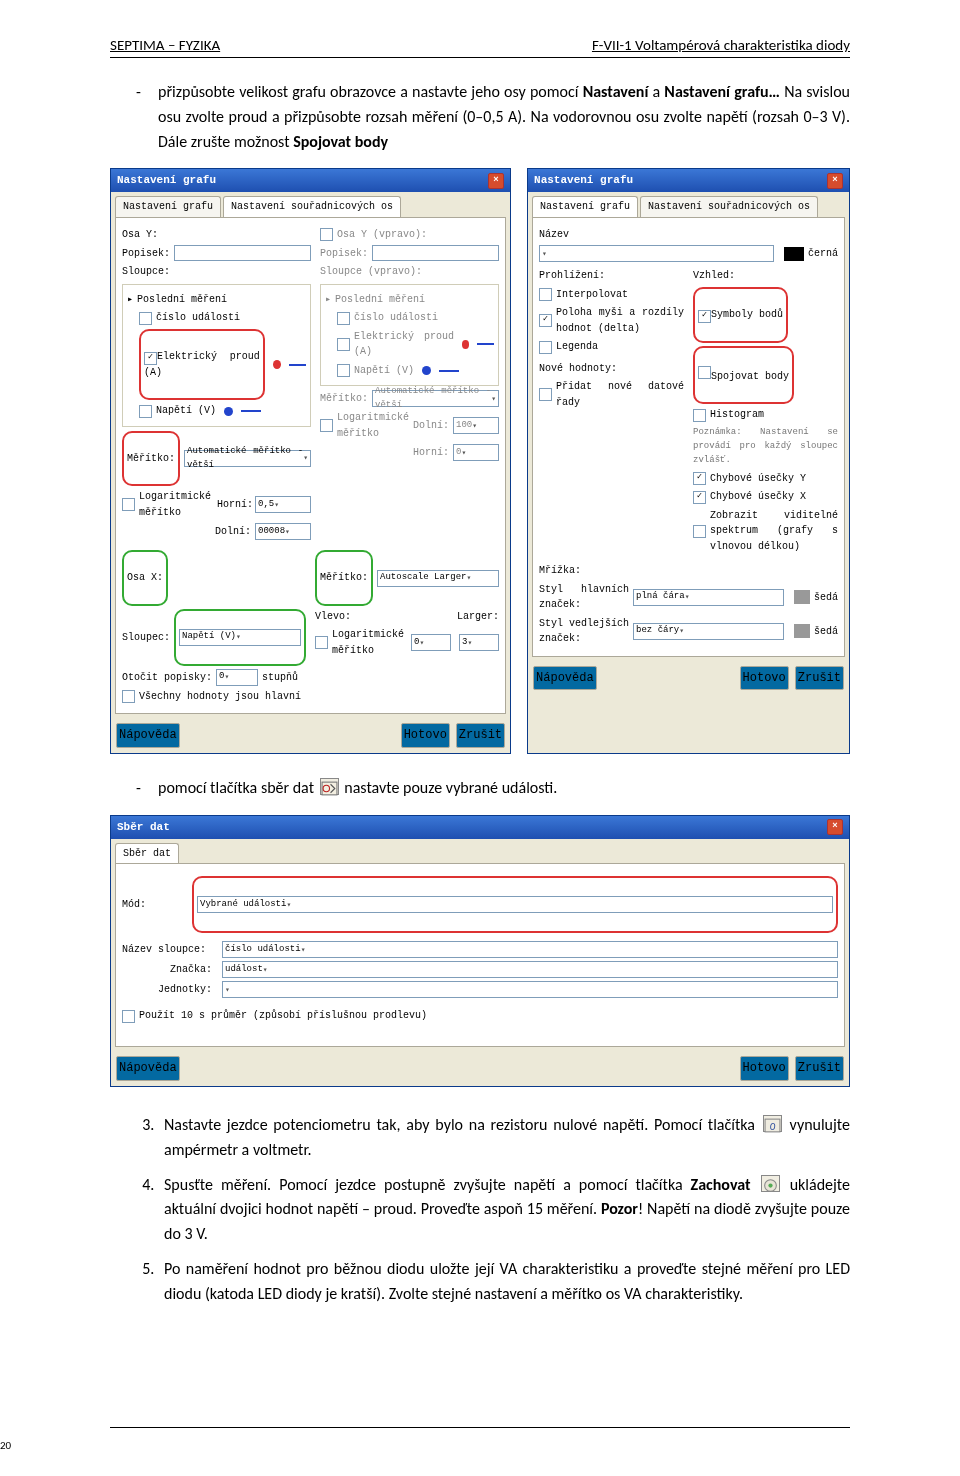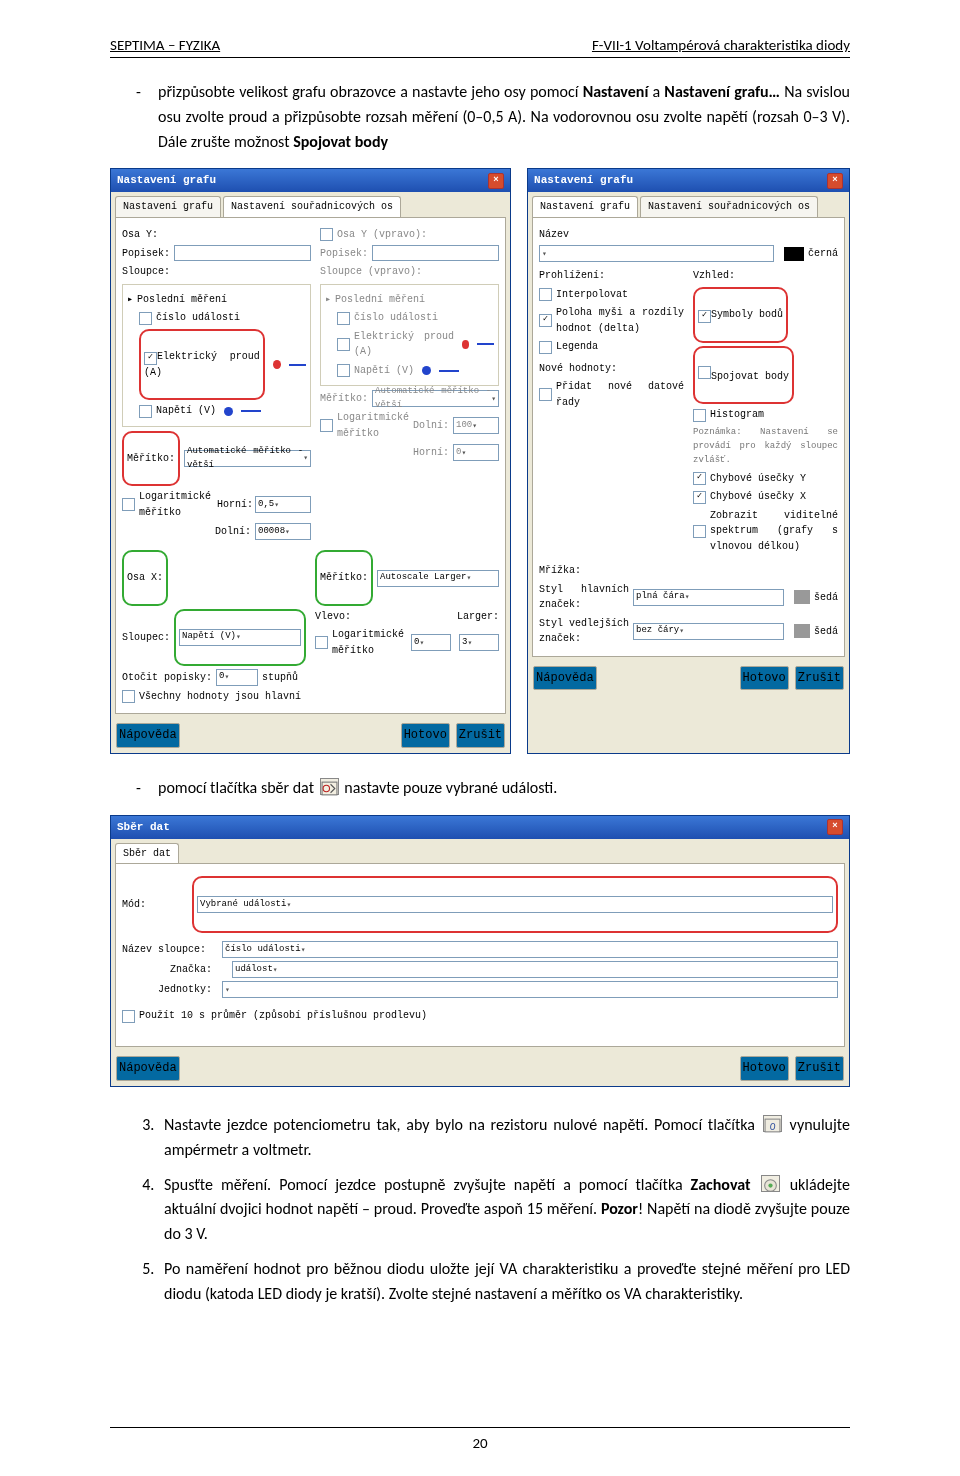--- a/index.html
+++ b/index.html
@@ -36,21 +36,21 @@
 .dot{width:9px;height:9px;border-radius:50%;display:inline-block;margin-left:4px}
 .dot.red{background:#d33}
 .dot.blue{background:#24c}
 .line{width:20px;height:2px;display:inline-block;background:#24c;margin-left:4px}
 .buttons{display:flex;justify-content:flex-end;gap:6px;padding:5px}
 .btn{border:1px solid #aca899;background:#0369a1;padding:2px 2px;font-size:12px;border-radius:2px}
 .ring{border:2px solid #d33;border-radius:10px;padding:18px 3px;display:inline-block}
 .ring.green{border-color:#3a3}
 .inline-icon{display:inline-block;width:17px;height:15px;vertical-align:-3px;border:1px solid #888;background:#f1eee2;position:relative;margin:0 2px}
 .inline-icon svg{width:100%;height:100%}
-.pagenum{position:absolute;bottom:24px;left:0;right:0;text-align:center;font-size:15px}
+.pagenum{position:absolute;bottom:24px;left:0;right:0;text-align:left;font-size:11px}
 .footer-line{position:absolute;bottom:48px;left:110px;right:110px;border-top:1px solid #000}
 .gray{color:#888}
 .minw{min-width:34px}
 </style>
 </head>
 <body>
 
 <div class="page">
   <div class="header">
     <u>SEPTIMA – FYZIKA</u>
@@ -371,21 +371,21 @@
                 </div>
               </span>
             </div>
           <div class="fr" style="margin-top:8px">
               <span style="width:90px;text-align:left;margin-right:6px">Název sloupce:</span>
               <div class="sel">
                 <span>číslo události</span>
               </div>
             </div>
           <div class="fr">
-              <span style="width:90px;text-align:right;margin-right:16px">Značka:</span>
+              <span style="width:90px;text-align:right;margin-right:6px">Značka:</span>
               <div class="sel">
                 <span>událost</span>
               </div>
             </div>
           <div class="fr">
               <span style="width:90px;text-align:right;margin-right:6px">Jednotky:</span>
               <div class="sel">
                 <span></span>
               </div>
             </div>

